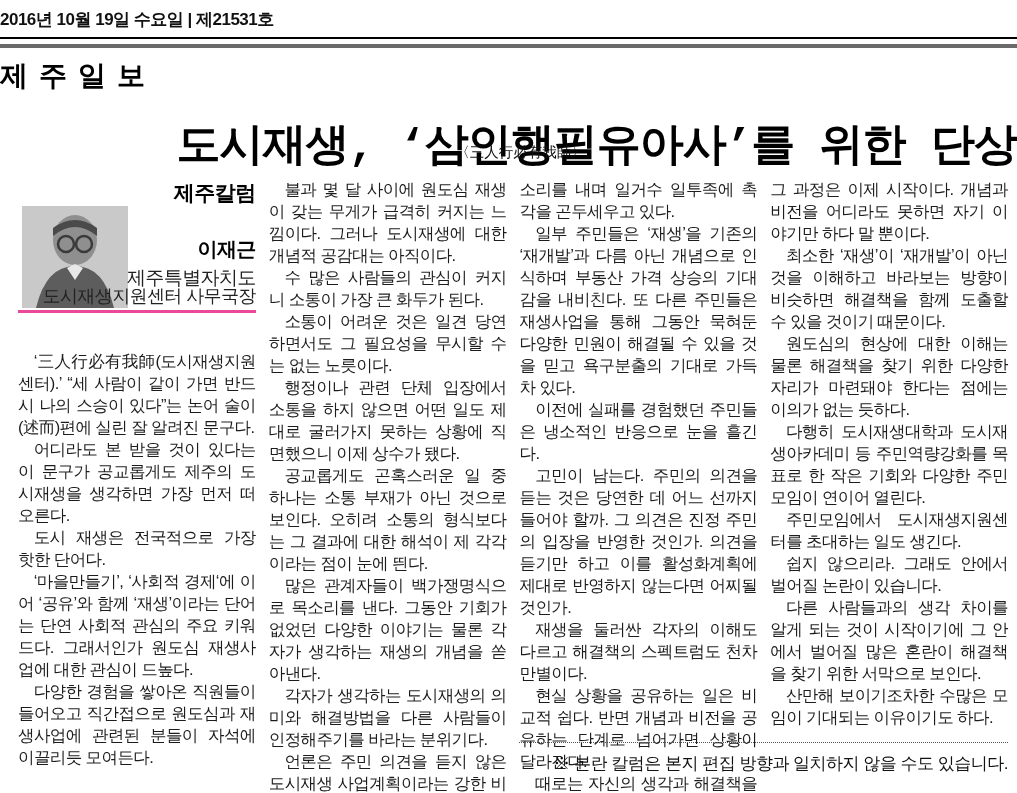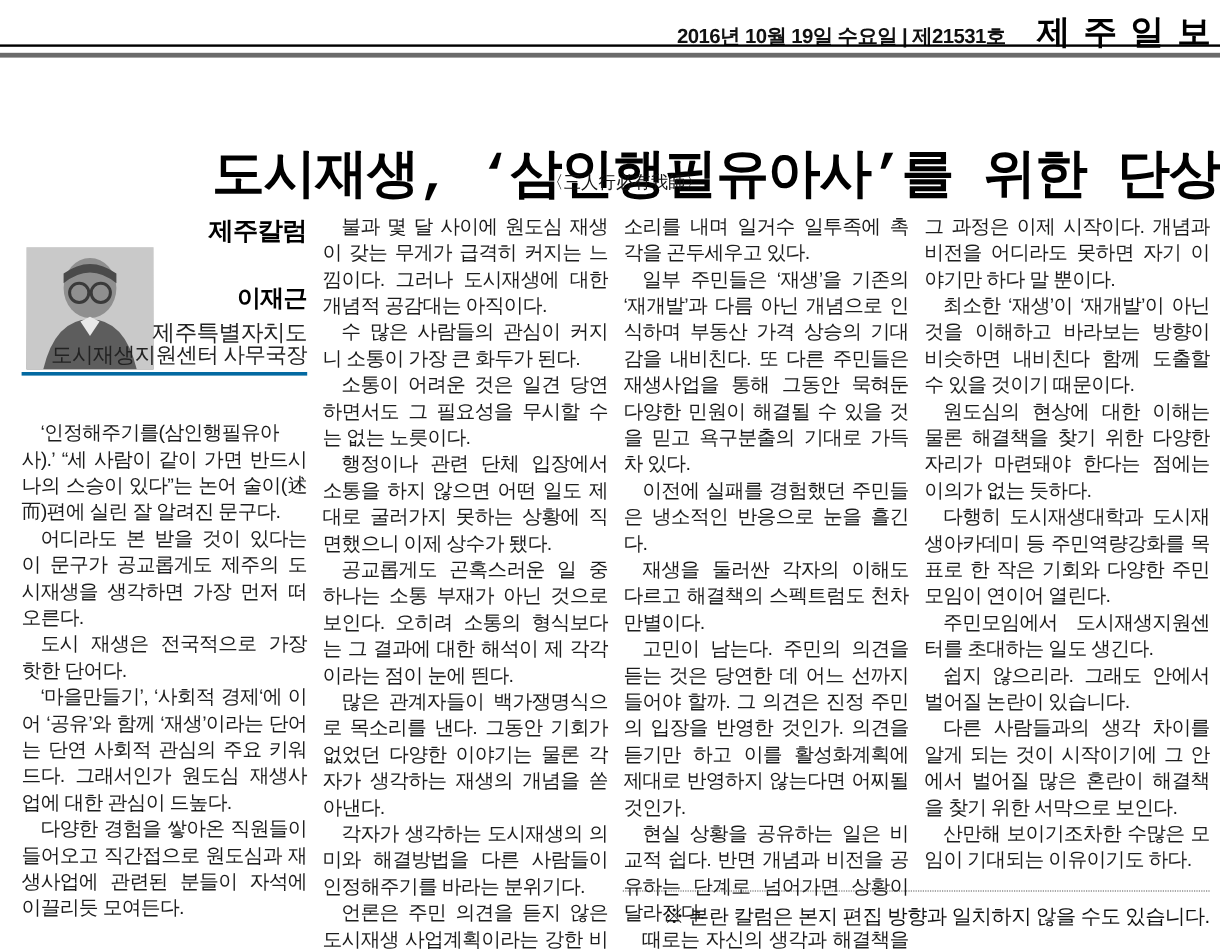--- a/index.html
+++ b/index.html
@@ -3,21 +3,21 @@
 <meta charset="utf-8">
 <style>
   html,body{margin:0;padding:0;background:#fff;}
   .page{
     position:relative;width:1017px;height:793px;background:#ffffff;
     font-family:"Liberation Sans",sans-serif;color:#1a1a1a;overflow:hidden;
   }
   
   .header{
     position:absolute;top:8px;left:0;right:8px;
-    display:flex;justify-content:flex-end;align-items:baseline;gap:26px;
+    display:flex;justify-content:flex-end;align-items:baseline;gap:26px;flex-direction:column;
   }
   .date-line{font-size:17px;font-weight:bold;letter-spacing:-0.5px;color:#111;}
   .masthead{
     font-family:"Liberation Serif",serif;
     font-size:28px;font-weight:bold;letter-spacing:11px;margin-right:-11px;color:#000;
   }
   .rule-thin{position:absolute;top:37px;left:0;width:1017px;height:2px;background:#000;}
   .rule-thick{position:absolute;top:44px;left:0;width:1017px;height:4px;background:#6a6a6a;}
   
   .headline{
@@ -32,21 +32,21 @@
   
   .body-grid{
     position:absolute;top:178px;left:18px;width:990px;
     display:grid;grid-template-columns:repeat(4,1fr);column-gap:13px;
   }
   .col{font-size:16.5px;line-height:22px;text-align:justify;letter-spacing:-0.6px;color:#1c1c1c;}
   .para{margin:0;}
   .para.indent{text-indent:0.95em;}
   
   .author-box{
-    position:relative;height:132px;border-bottom:3px solid #0369a1;margin-bottom:37px;
+    position:relative;height:132px;border-bottom:3px solid #ec4899;margin-bottom:37px;
   }
   .col-label{position:absolute;top:4px;right:0;font-size:21px;font-weight:bold;letter-spacing:-0.5px;color:#000;}
   .portrait{
     position:absolute;top:28px;left:4px;width:106px;height:102px;
     background:linear-gradient(180deg,#cfcfcf 0%,#bdbdbd 55%,#9f9f9f 100%);
     overflow:hidden;
   }
   .author-name{position:absolute;top:60px;right:0;font-size:20px;font-weight:bold;color:#000;}
   .author-affil-1{position:absolute;top:89px;right:0;font-size:19px;color:#222;}
   .author-affil-2{position:absolute;top:107px;right:0;font-size:18px;color:#222;}
@@ -86,21 +86,21 @@
             <circle cx="62" cy="38" r="8" fill="none" stroke="#3a3a3a" stroke-width="2.5"></circle>
             <line x1="52" y1="38" x2="54" y2="38" stroke="#3a3a3a" stroke-width="2.5"></line>
             <path d="M14 102 q10 -42 39 -42 q29 0 39 42 z" fill="#5d5d5d"></path>
             <path d="M45 62 l8 12 l8 -12 l-8 -4 z" fill="#e8e8e8"></path>
           </svg>
         </div>
         <span class="author-name">이재근</span>
         <span class="author-affil-1">제주특별자치도</span>
         <span class="author-affil-2">도시재생지원센터 사무국장</span>
       </div>
-      <p class="para indent">‘인정해주기를(삼인행필유아사).’ “세 사람이 같이 가면 반드시 나의 스승이 있다”는 논어 술이(述而)편에 실린 잘 알려진 문구다.</p>
+      <p class="para indent">‘三人行必有我師(도시재생지원센터).’ “세 사람이 같이 가면 반드시 나의 스승이 있다”는 논어 술이(述而)편에 실린 잘 알려진 문구다.</p>
       <p class="para indent">어디라도 본 받을 것이 있다는 이 문구가 공교롭게도 제주의 도시재생을 생각하면 가장 먼저 떠오른다.</p>
       <p class="para indent">도시 재생은 전국적으로 가장 핫한 단어다.</p>
       <p class="para indent">‘마을만들기’, ‘사회적 경제‘에 이어 ‘공유’와 함께 ‘재생’이라는 단어는 단연 사회적 관심의 주요 키워드다. 그래서인가 원도심 재생사업에 대한 관심이 드높다.</p>
       <p class="para indent">다양한 경험을 쌓아온 직원들이 들어오고 직간접으로 원도심과 재생사업에 관련된 분들이 자석에 이끌리듯 모여든다.</p>
     </div>
 
     <div class="col">
       <p class="para indent">불과 몇 달 사이에 원도심 재생이 갖는 무게가 급격히 커지는 느낌이다. 그러나 도시재생에 대한 개념적 공감대는 아직이다.</p>
       <p class="para indent">수 많은 사람들의 관심이 커지니 소통이 가장 큰 화두가 된다.</p>
       <p class="para indent">소통이 어려운 것은  일견 당연하면서도 그 필요성을 무시할 수는 없는 노릇이다.</p>
@@ -108,29 +108,29 @@
       <p class="para indent">공교롭게도 곤혹스러운 일 중 하나는 소통 부재가 아닌 것으로 보인다. 오히려 소통의 형식보다는 그 결과에 대한 해석이 제 각각이라는 점이 눈에 띈다.</p>
       <p class="para indent">많은 관계자들이 백가쟁명식으로 목소리를 낸다. 그동안 기회가 없었던 다양한 이야기는 물론 각자가 생각하는 재생의 개념을 쏟아낸다.</p>
       <p class="para indent">각자가 생각하는 도시재생의 의미와 해결방법을 다른 사람들이 인정해주기를 바라는 분위기다.</p>
       <p class="para indent">언론은 주민 의견을 듣지 않은 도시재생 사업계획이라는 강한 비판의 목</p>
     </div>
 
     <div class="col">
       <p class="para">소리를 내며 일거수 일투족에 촉각을 곤두세우고 있다.</p>
       <p class="para indent">일부 주민들은 ‘재생’을 기존의 ‘재개발’과 다름 아닌 개념으로 인식하며 부동산 가격 상승의 기대감을 내비친다. 또 다른 주민들은 재생사업을 통해 그동안 묵혀둔 다양한 민원이 해결될 수 있을 것을 믿고 욕구분출의 기대로 가득차 있다.</p>
       <p class="para indent">이전에 실패를 경험했던 주민들은 냉소적인 반응으로 눈을 흘긴다.</p>
+      <p class="para indent">고민이 남는다. 주민의 의견을 듣는 것은 당연한 데 어느 선까지 들어야 할까. 그 의견은 진정 주민의 입장을 반영한 것인가. 의견을 듣기만 하고 이를 활성화계획에 제대로 반영하지 않는다면 어찌될 것인가.</p>
       <p class="para indent">재생을 둘러싼 각자의 이해도 다르고 해결책의 스펙트럼도 천차만별이다.</p>
-      <p class="para indent">고민이 남는다. 주민의 의견을 듣는 것은 당연한 데 어느 선까지 들어야 할까. 그 의견은 진정 주민의 입장을 반영한 것인가. 의견을 듣기만 하고 이를 활성화계획에 제대로 반영하지 않는다면 어찌될 것인가.</p>
       <p class="para indent">현실 상황을 공유하는 일은 비교적 쉽다. 반면 개념과 비전을 공유하는 단계로 넘어가면 상황이 달라진다.</p>
       <p class="para indent">때로는 자신의 생각과 해결책을 포기해야 할 상황에 직면하기 때문이다.</p>
     </div>
 
     <div class="col">
       <p class="para">그 과정은 이제 시작이다. 개념과 비전을 어디라도 못하면 자기 이야기만 하다 말 뿐이다.</p>
-      <p class="para indent">최소한 ‘재생’이 ‘재개발’이 아닌 것을 이해하고 바라보는 방향이 비슷하면 내비친다 함께 도출할 수 있을 것이기 때문이다.</p>
+      <p class="para indent">최소한 ‘재생’이 ‘재개발’이 아닌 것을 이해하고 바라보는 방향이 비슷하면 해결책을 함께 도출할 수 있을 것이기 때문이다.</p>
       <p class="para indent">원도심의 현상에 대한 이해는 물론 해결책을 찾기 위한 다양한 자리가 마련돼야 한다는 점에는 이의가 없는 듯하다.</p>
       <p class="para indent">다행히 도시재생대학과 도시재생아카데미 등 주민역량강화를 목표로 한 작은 기회와 다양한 주민모임이 연이어 열린다.</p>
       <p class="para indent">주민모임에서 도시재생지원센터를 초대하는 일도 생긴다.</p>
       <p class="para indent">쉽지 않으리라. 그래도 안에서 벌어질 논란이 있습니다.</p>
       <p class="para indent">다른 사람들과의 생각 차이를 알게 되는 것이 시작이기에 그 안에서 벌어질 많은 혼란이 해결책을 찾기 위한 서막으로 보인다.</p>
       <p class="para indent">산만해 보이기조차한 수많은 모임이 기대되는 이유이기도 하다.</p>
     </div>
   </div>
 
   <div class="footer-note">※ 본란 칼럼은 본지 편집 방향과 일치하지 않을 수도 있습니다.</div>

